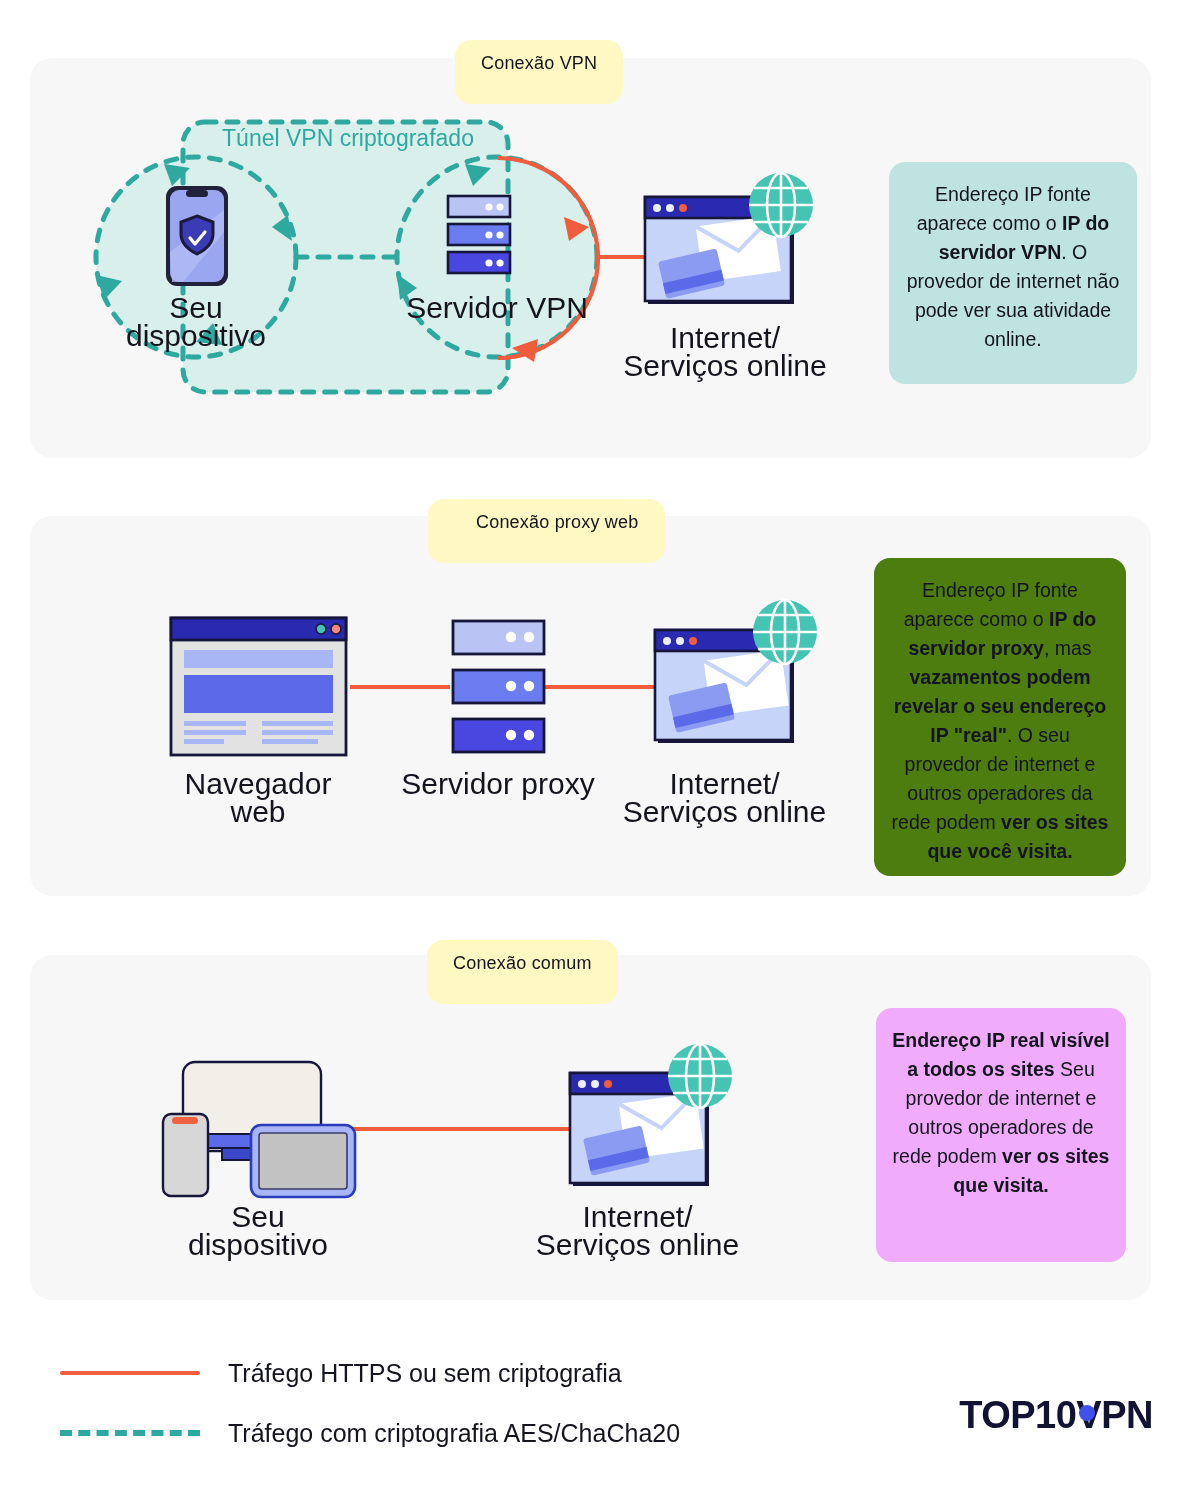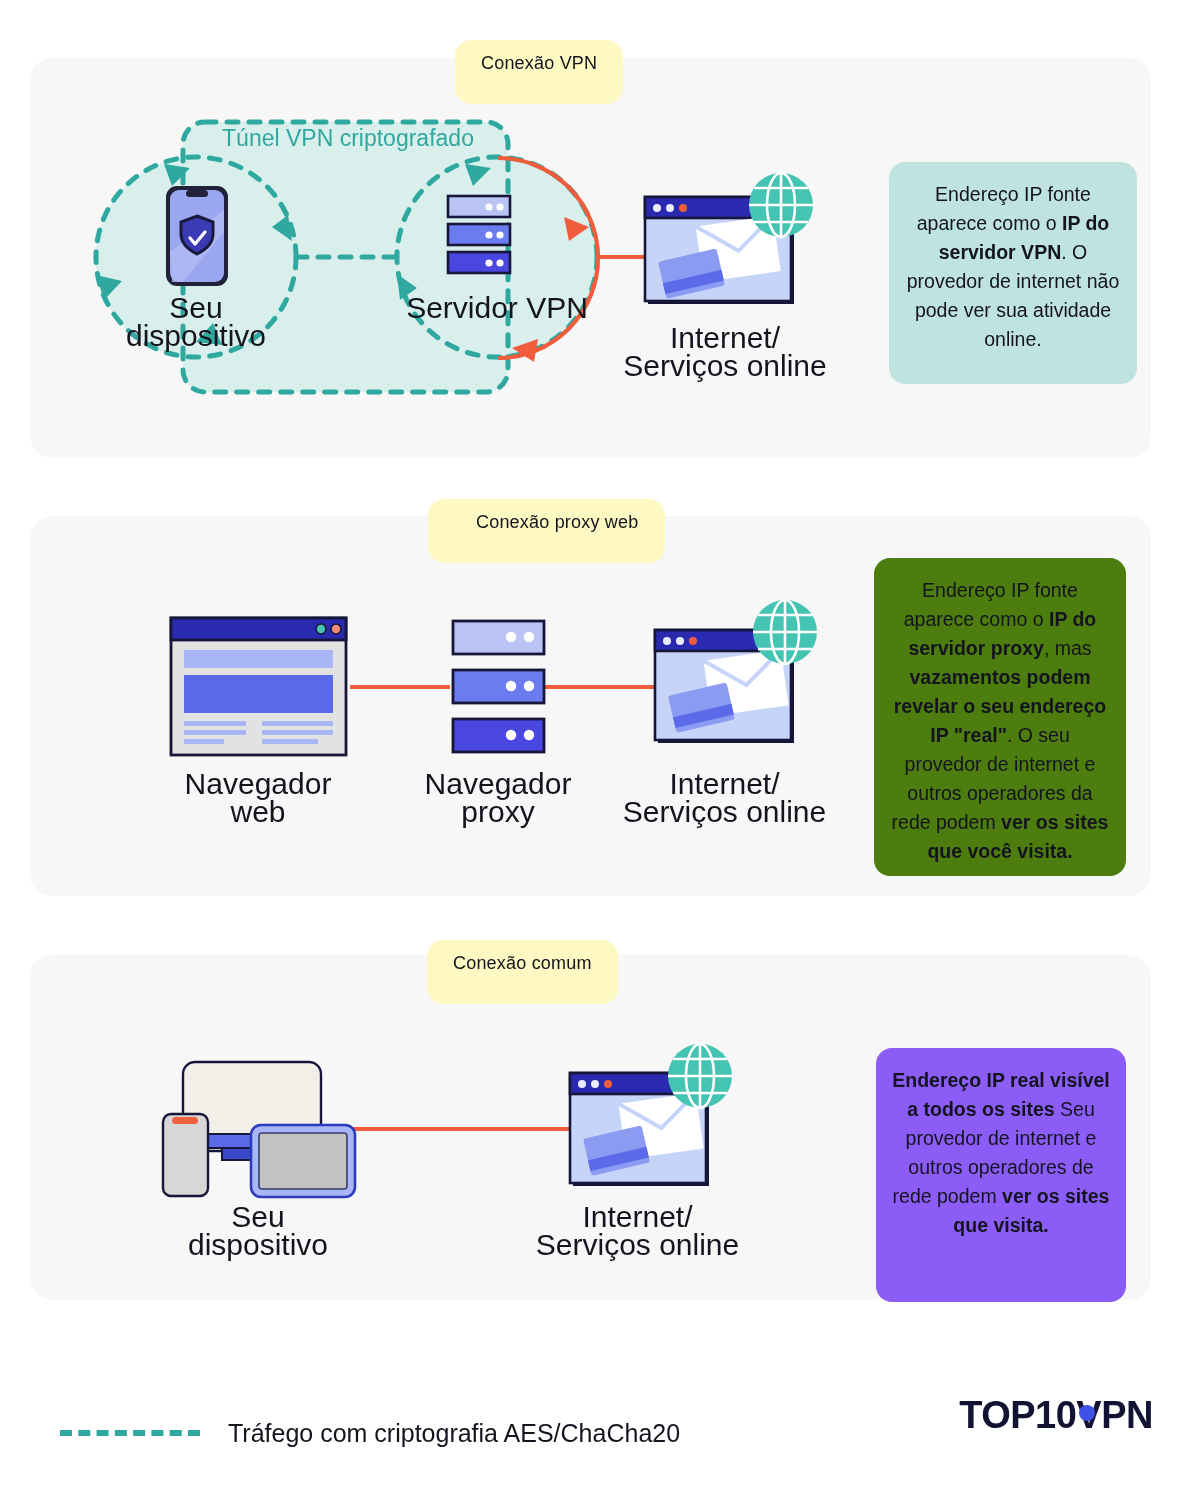--- a/index.html
+++ b/index.html
@@ -28,21 +28,21 @@
 
   
   .callout{
     position:absolute;border-radius:16px;
     text-align:center;font-size:19.5px;line-height:29px;
     color:#14141e;padding:18px 16px;box-sizing:border-box;z-index:5;
   }
   .callout b{font-weight:bold;}
   #callout-vpn{left:857px;top:162px;width:248px;height:222px;background:#bfe3e0;margin-left:32px;}
   #callout-proxy{left:874px;top:558px;width:252px;height:318px;background:#4d7c0f;}
-  #callout-plain{left:876px;top:1008px;width:250px;height:254px;background:#8b5cf6;margin-top:40px;}
+  #callout-plain{left:876px;top:1008px;width:250px;height:254px;background:#f0abfc;}
 
   
   .node-label{
     position:absolute;text-align:center;font-size:30px;line-height:28px;
     color:#14141e;white-space:pre-line;z-index:4;
   }
 
   
   .art{position:absolute;left:0;top:0;overflow:visible;}
 
@@ -214,21 +214,21 @@
       <circle cx="785" cy="632" r="32" fill="#45c3b3"></circle>
       <ellipse cx="785" cy="632" rx="14" ry="32" fill="none" stroke="#ffffff" stroke-width="2.6"></ellipse>
       <line x1="785" y1="600" x2="785" y2="664" stroke="#ffffff" stroke-width="2.6"></line>
       <line x1="753" y1="632" x2="817" y2="632" stroke="#ffffff" stroke-width="2.6"></line>
       <path d="M 758,615 h 54 M 758,649 h 54" stroke="#ffffff" stroke-width="2.4" fill="none"></path>
     </g>
   </g>
 </svg>
 
 <div class="node-label" style="left:158px;top:770px;width:200px;">Navegador web</div>
-<div class="node-label" style="left:398px;top:770px;width:200px;">Navegador proxy</div>
+<div class="node-label" style="left:398px;top:770px;width:200px;">Servidor proxy</div>
 <div class="node-label" style="left:622px;top:770px;width:205px;">Internet/
 Serviços online</div>
 
 <svg class="art" id="art-plain" width="1181" height="1490">
   <line x1="350" y1="1129" x2="570" y2="1129" stroke="#f05c3c" stroke-width="4.2"></line>
 
   <g>
 
     <rect x="183" y="1062" width="138" height="89" rx="12" fill="#f2efe9" stroke="#16163a" stroke-width="2.4"></rect>
 
@@ -269,20 +269,24 @@
 
 <div class="node-label" style="left:158px;top:1203px;width:200px;">Seu dispositivo</div>
 <div class="node-label" style="left:535px;top:1203px;width:205px;">Internet/
 Serviços online</div>
 
 <div class="callout" id="callout-vpn"><span>Endereço IP fonte aparece como o </span><b>IP do servidor VPN</b><span>. O provedor de internet não pode ver sua atividade online.</span></div>
 <div class="callout" id="callout-proxy"><span>Endereço IP fonte aparece como o </span><b>IP do servidor proxy</b><span>, mas </span><b>vazamentos podem revelar o seu endereço IP "real"</b><span>. O seu provedor de internet e outros operadores da rede podem </span><b>ver os sites que você visita.</b></div>
 <div class="callout" id="callout-plain"><b>Endereço IP real visível a todos os sites</b><span> Seu provedor de internet e outros operadores de rede podem </span><b>ver os sites que visita.</b></div>
 
 <div id="legend">
+  <div class="legend-row" id="legend-row-0">
+    <span class="legend-swatch legend-solid"></span>
+    <span class="legend-text">Tráfego HTTPS ou sem criptografia</span>
+  </div>
   <div class="legend-row" id="legend-row-1">
     <span class="legend-swatch legend-dashed"></span>
     <span class="legend-text">Tráfego com criptografia AES/ChaCha20</span>
   </div>
 </div>
 
 <div id="logo">
   <span class="logo-text">TOP10VPN</span>
   <span class="logo-dot"></span>
 </div>

